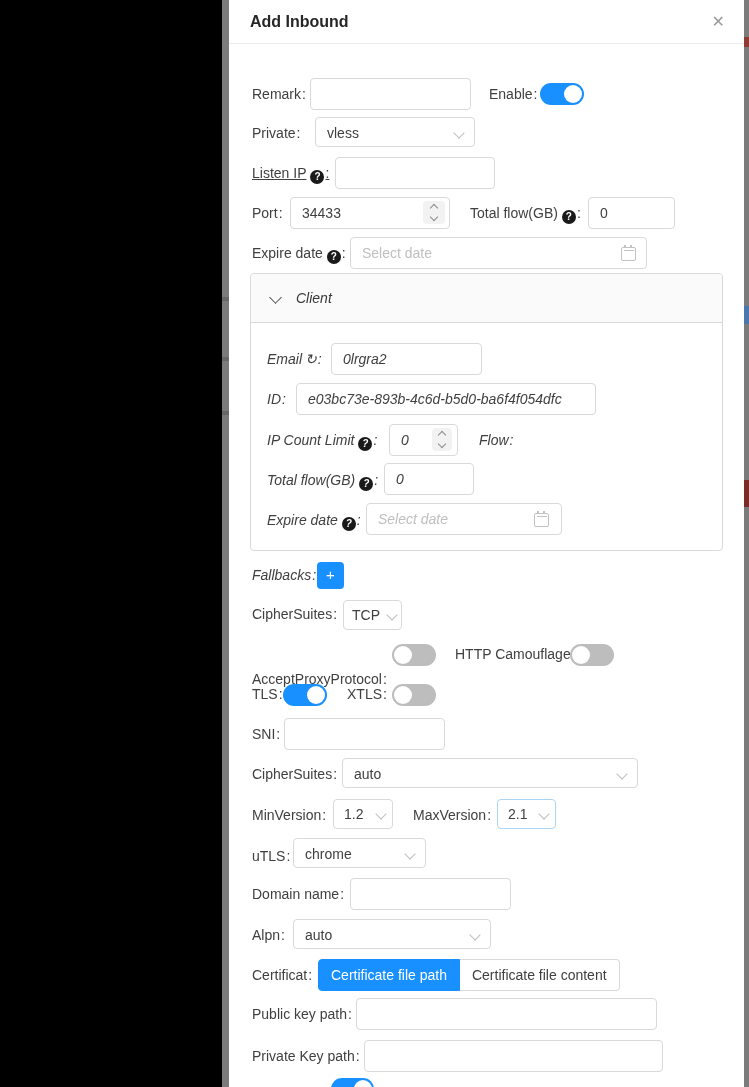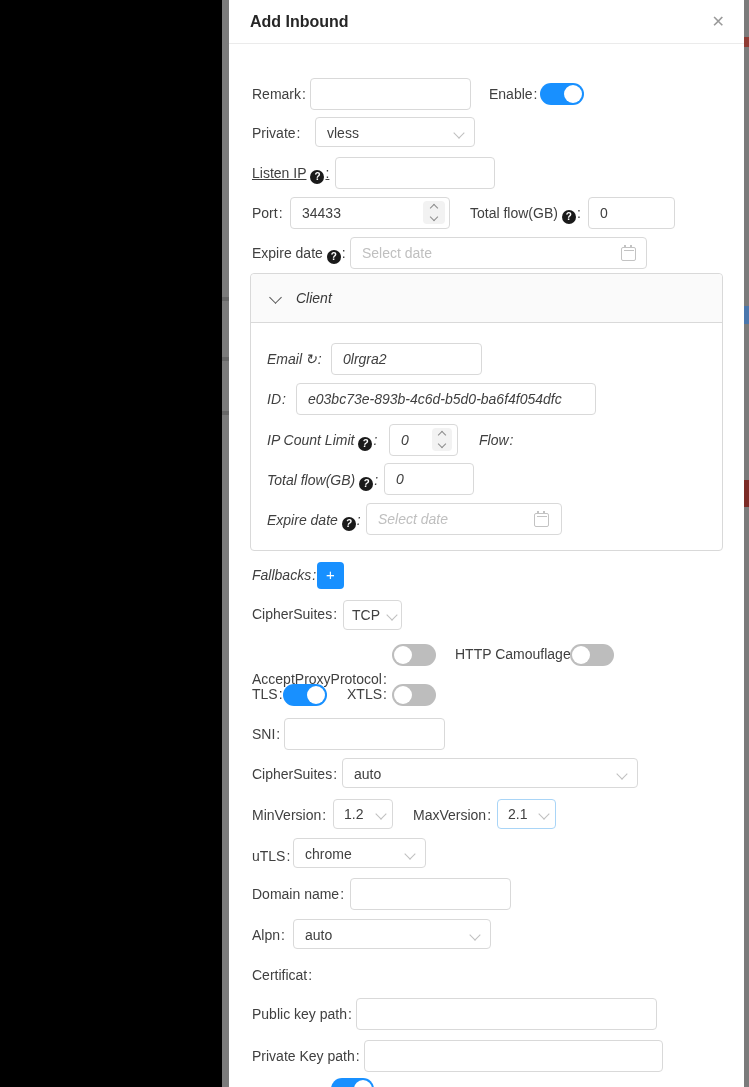--- a/index.html
+++ b/index.html
@@ -196,20 +196,24 @@
     <span class="lbl" style="left:23px;top:878px;"><span>Domain name</span><span class="colon">:</span></span>
     <input class="inp" style="left: 121px; top: 878px; width: 161px;">
 
     <span class="lbl" style="left:23px;top:919px;"><span>Alpn</span><span class="colon">:</span></span>
     <div class="sel" style="left:64px;top:919px;width:198px;">
       <span class="txt">auto</span>
       <span class="chev"></span>
     </div>
 
     <span class="lbl" style="left:23px;top:959px;"><span>Certificat</span><span class="colon">:</span></span>
+    <div class="rg" style="left:89px;top:959px;">
+      <div class="rg-btn first active">Certificate file path</div>
+      <div class="rg-btn last">Certificate file content</div>
+    </div>
 
     <span class="lbl" style="left:23px;top:998px;"><span>Public key path</span><span class="colon">:</span></span>
     <input class="inp" style="left: 127px; top: 998px; width: 301px;">
 
     <span class="lbl" style="left:23px;top:1040px;"><span>Private Key path</span><span class="colon">:</span></span>
     <input class="inp" style="left: 135px; top: 1040px; width: 299px;">
 
     <div class="switch on" style="left:102px;top:1078px;width:43px;">
         <div class="knob"></div>
       </div>

